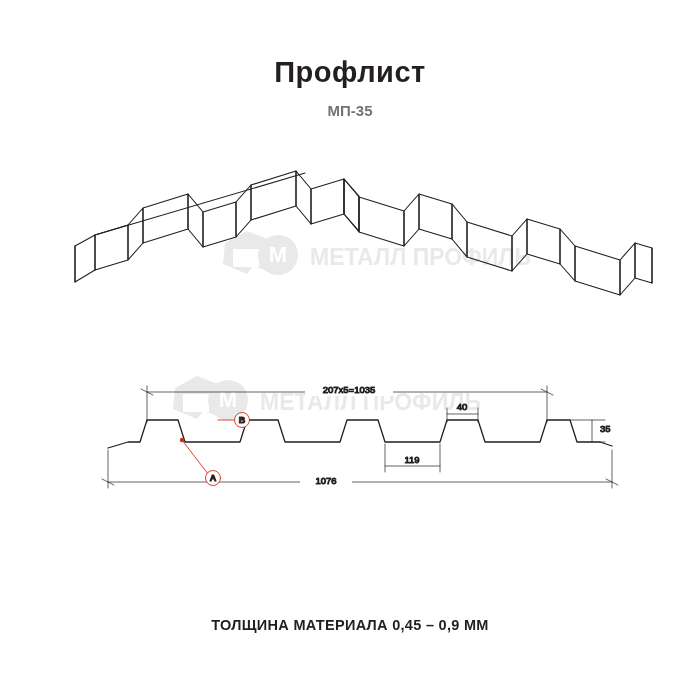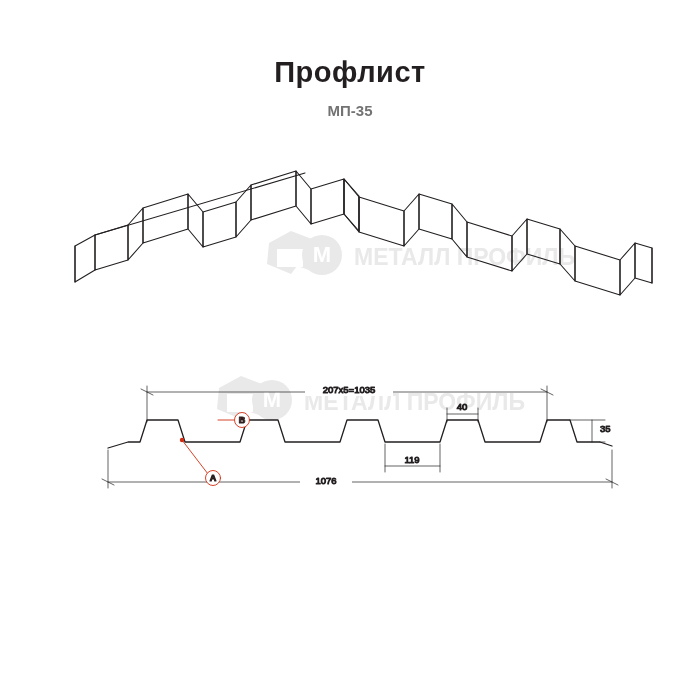--- a/index.html
+++ b/index.html
@@ -62,21 +62,20 @@
   .section-wrap {
     position: absolute;
     top: 370px;
     left: 100px;
     width: 520px;
     height: 140px;
   }
   .wm {
     position: absolute;
     pointer-events: none;
-    margin-left: 44px;
   }
   .wm1 { top: 215px; left: 215px; }
   .wm2 { top: 360px; left: 165px; }
   svg { display: block; overflow: visible; }
   .dim-text {
     font-family: "Liberation Sans", sans-serif;
     font-size: 9.5px;
     fill: #231f20;
   }
   .callout-text {
@@ -224,14 +223,15 @@
 
       <g>
         <path d="M118 50 L134 50" stroke="#d42e12" stroke-width="0.9"></path>
         <circle cx="142" cy="50" r="7.5" stroke="#d42e12" stroke-width="0.9" fill="#ffffff"></circle>
         <text class="callout-text" x="142" y="53" text-anchor="middle">В</text>
       </g>
 
     </svg>
   </div>
 
+  <div class="footer">ТОЛЩИНА МАТЕРИАЛА 0,45 – 0,9 ММ</div>
 
 </div>
 
 </body></html>

